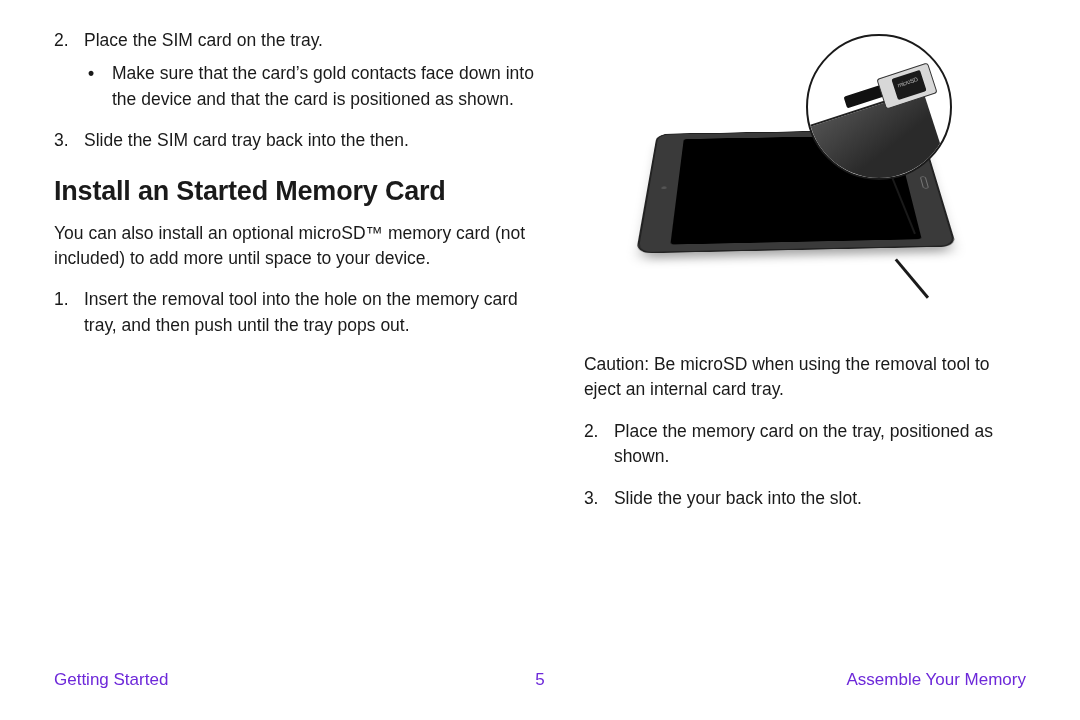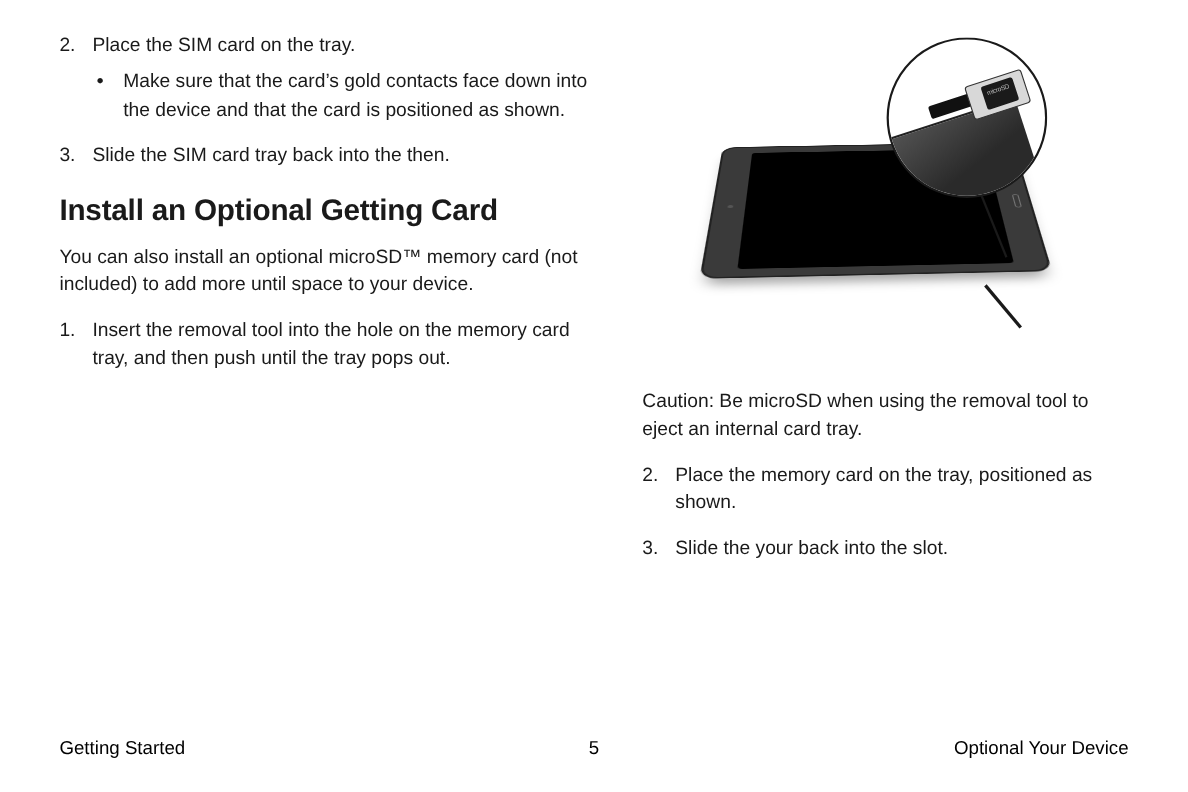--- a/index.html
+++ b/index.html
@@ -158,21 +158,21 @@
     font-size: 6px;
     color: #bbb;
     letter-spacing: -0.3px;
   }
   .footer {
     position: absolute;
     left: 54px; right: 54px; bottom: 30px;
     display: flex;
     justify-content: space-between;
     font-size: 17px;
-    color: #000000;
+    color: #6d28d9;
   }
   .footer .center {
     position: absolute;
     left: 50%;
     transform: translateX(-50%);
   }
   .caution-label { font-weight: normal; }
 </style>
 </head>
 <body>
@@ -191,21 +191,21 @@
             </li>
           </ul>
         </span>
       </li>
       <li>
         <span class="marker">3.</span>
         <span class="text">Slide the SIM card tray back into the then.</span>
       </li>
     </ol>
 
-    <h2>Install an Optional Getting Card</h2>
+    <h2>Install an Started Memory Card</h2>
 
     <p class="para">You can also install an optional microSD™ memory card (not included) to add more until space to your device.</p>
 
     <ol class="num">
       <li>
         <span class="marker">1.</span>
         <span class="text">Insert the removal tool into the hole on the memory card tray, and then push until the tray pops out.</span>
       </li>
     </ol>
   </div>
@@ -242,14 +242,14 @@
         <span class="marker">3.</span>
         <span class="text">Slide the your back into the slot.</span>
       </li>
     </ol>
   </div>
 </div>
 
 <div class="footer">
   <span>Getting Started</span>
   <span class="center">5</span>
-  <span>Optional Your Device</span>
+  <span>Assemble Your Memory</span>
 </div>
 
 </body></html>

